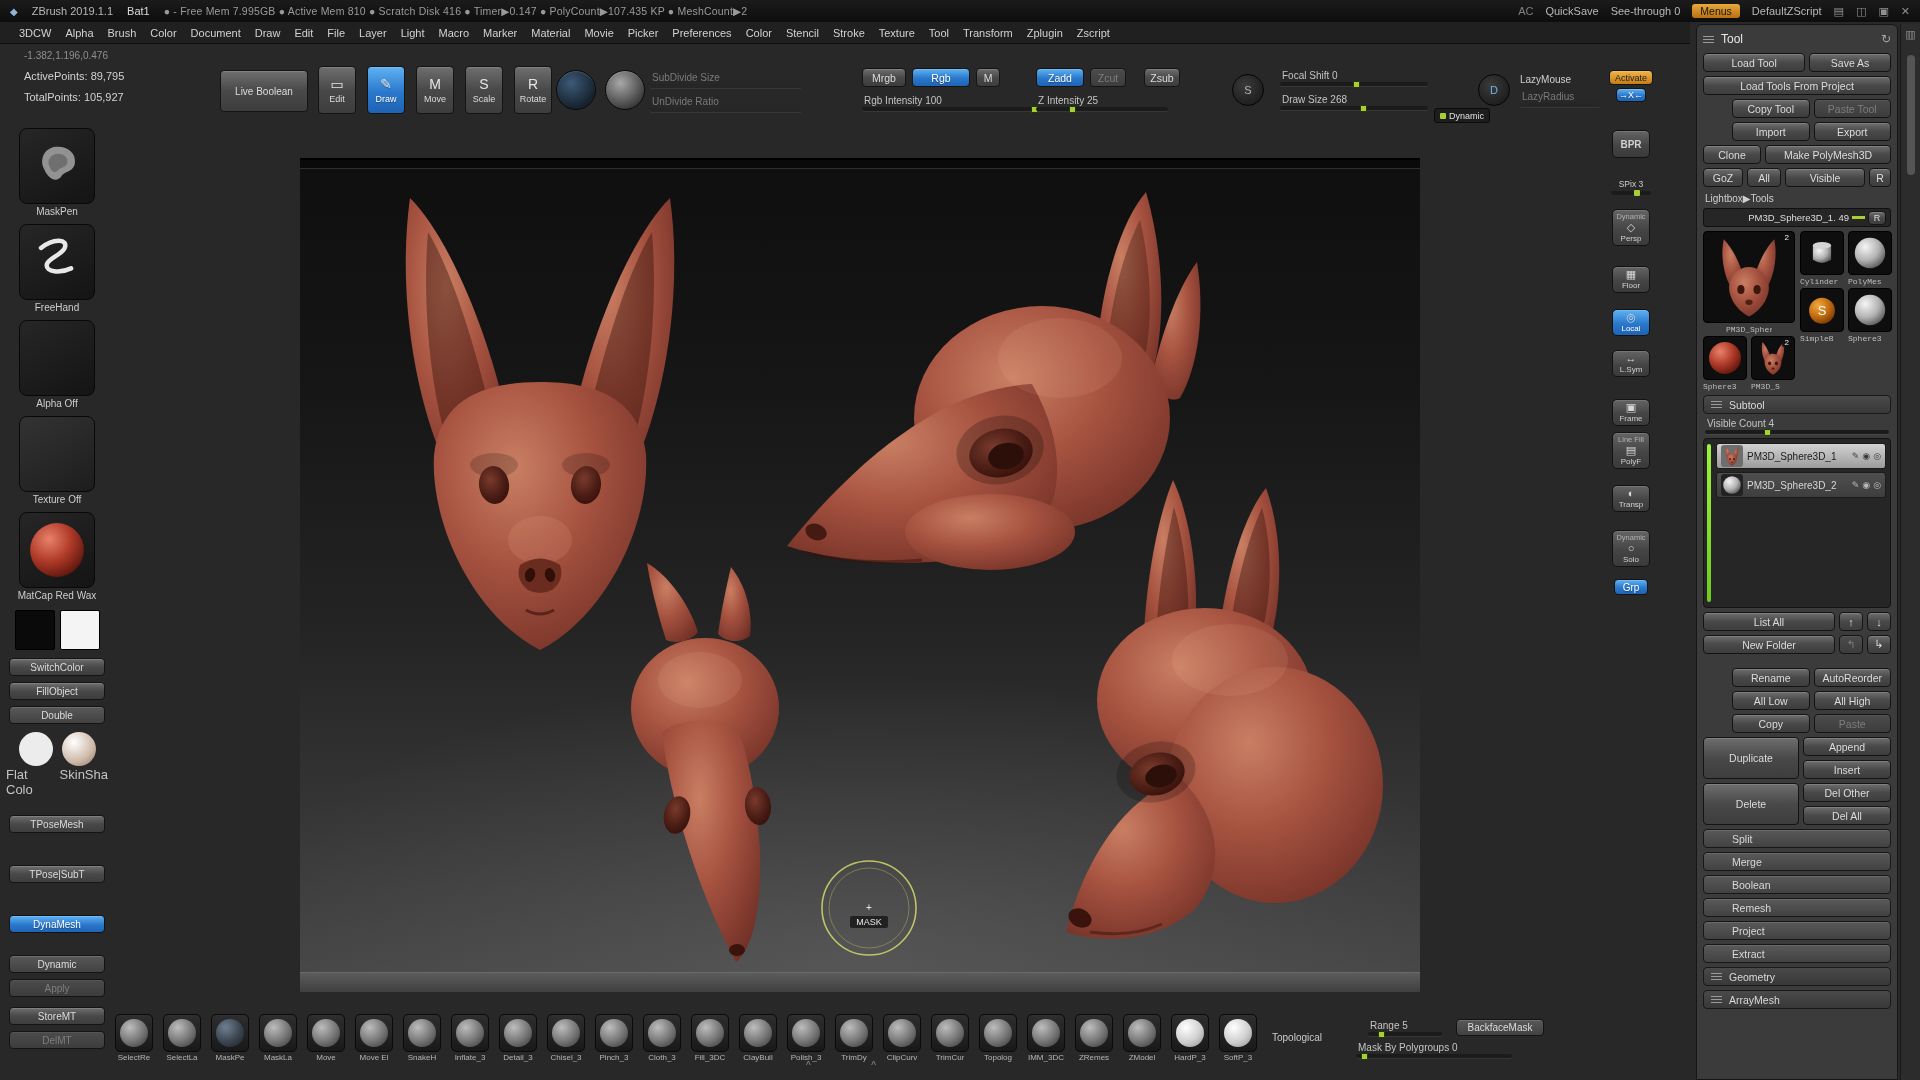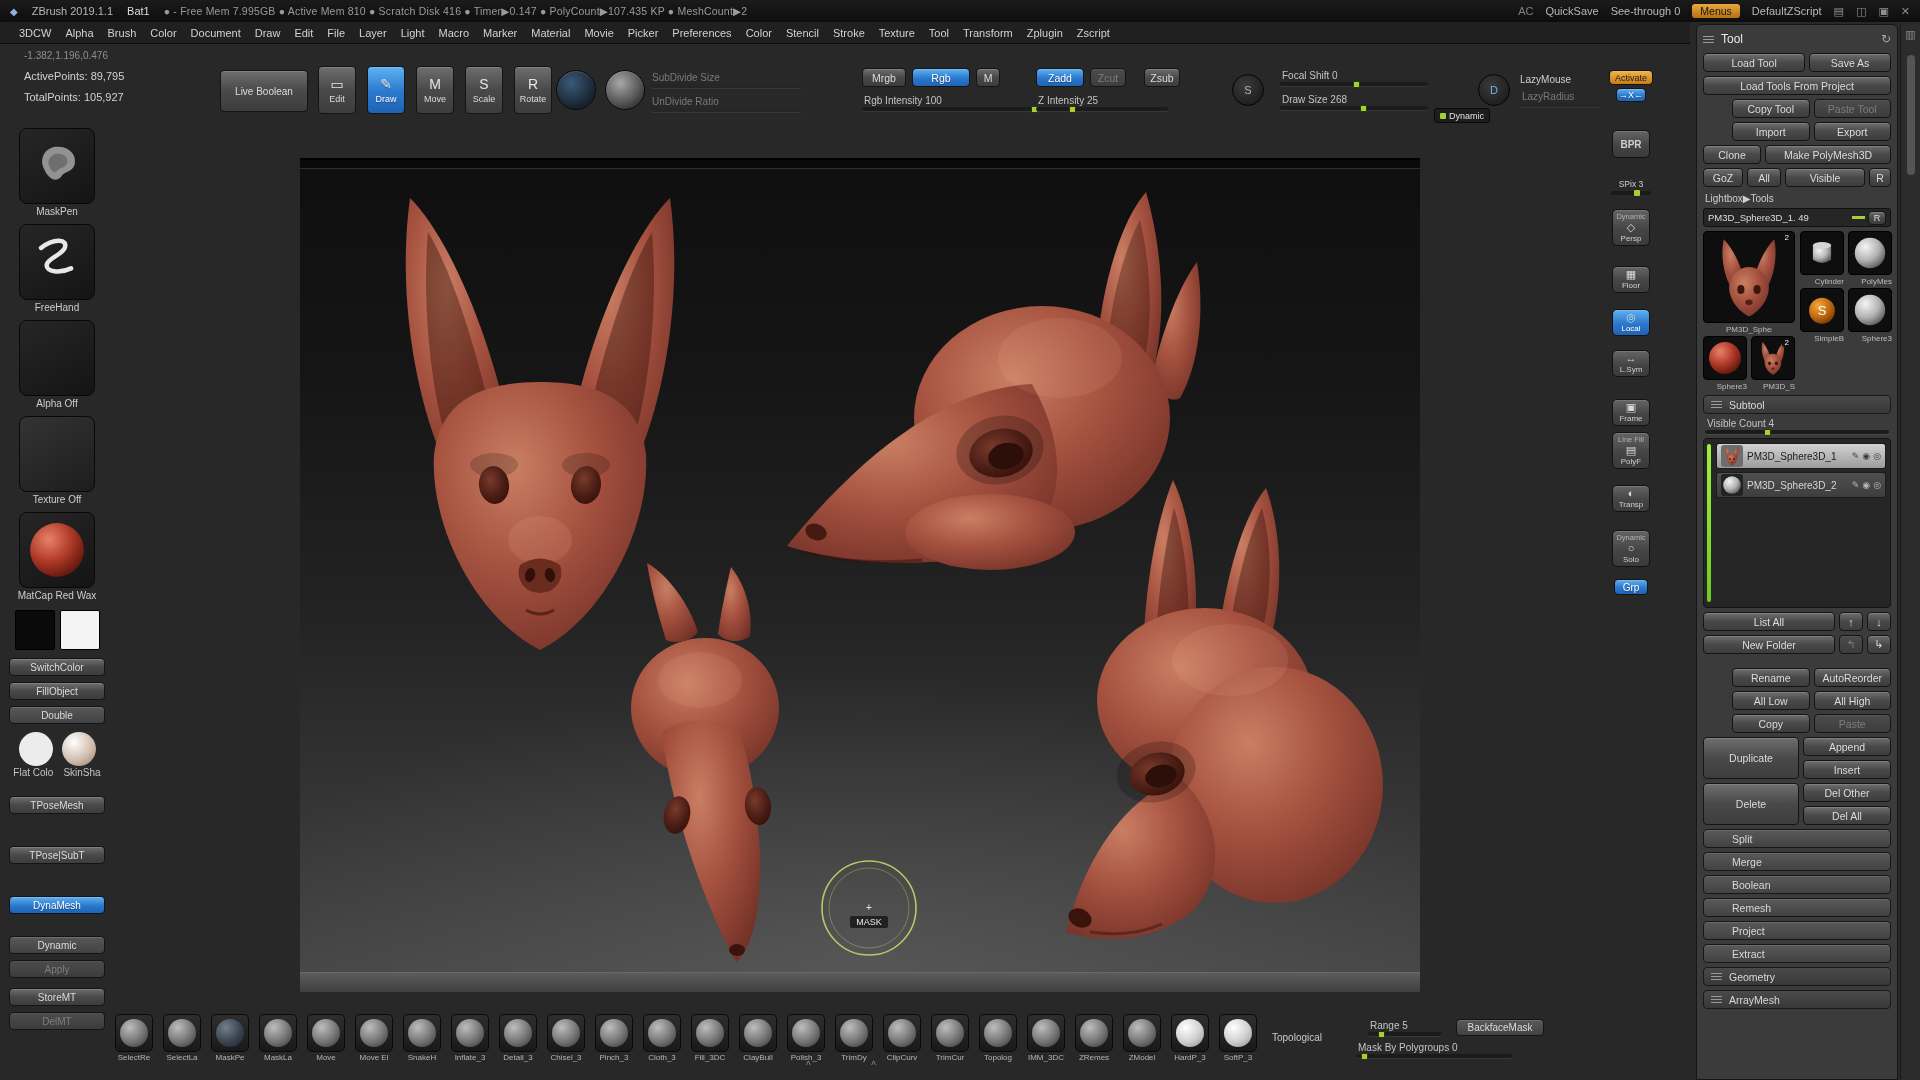--- a/index.html
+++ b/index.html
@@ -62,21 +62,21 @@
 
 .palette{position:absolute;left:6px;top:128px;width:102px;display:flex;flex-direction:column;align-items:center;}
 .pal-thumb{width:76px;height:76px;background:linear-gradient(150deg,#262626,#141414);border:1px solid #080808;border-radius:8px;display:flex;align-items:center;justify-content:center;overflow:hidden;}
 .pal-thumb svg{width:64px;height:64px;}
 .pal-label{font-size:10px;color:#cdcdcd;margin:2px 0 7px;white-space:nowrap;}
 .pal-btn{width:96px;height:18px;margin-bottom:6px;font-size:10px;}
 .swatch-row{display:flex;gap:5px;margin:2px 0 8px;}
 .swatch{width:40px;height:40px;border:1px solid #000;border-radius:2px;}
 .sphere-row{display:flex;gap:9px;margin:2px 0 1px;}
 .matsphere{width:34px;height:34px;border-radius:50%;}
-.lbl-row{display:flex;gap:10px;margin-bottom:8px;font-size:10px;color:#c4c4c4;}
+.lbl-row{display:flex;gap:10px;margin-bottom:8px;font-size:13px;color:#c4c4c4;}
 
 
 .canvas{position:absolute;left:300px;top:158px;width:1120px;height:834px;border-top:2px solid #000;
   background:radial-gradient(95% 55% at 50% 96%,rgba(130,130,130,.28),rgba(0,0,0,0) 62%),
   linear-gradient(#0f0f0f,#151515 25%,#232323 55%,#383838 82%,#474747);}
 .canvas-topstrip{position:absolute;top:0;left:0;right:0;height:9px;background:#0a0a0a;border-bottom:1px solid #2e2e2e;}
 .canvas-floor{position:absolute;left:0;right:0;bottom:0;height:20px;background:linear-gradient(#5c5c5c,#3f3f3f);border-top:1px solid #6a6a6a;}
 .canvas svg.scene{position:absolute;inset:0;}
 
 
@@ -95,33 +95,33 @@
 
 
 .tool-panel{position:absolute;left:1696px;top:24px;width:202px;bottom:0;background:#3b3b3b;border:1px solid #161616;border-radius:6px 6px 0 0;
   padding:4px 6px;display:flex;flex-direction:column;gap:4px;font-size:10.5px;}
 .tp-header{display:flex;align-items:center;gap:7px;height:20px;}
 .tp-title{font-size:12px;color:#e8e8e8;}
 .tp-refresh{margin-left:auto;color:#a8a8a8;font-size:12px;}
 .row{display:grid;gap:4px;}
 .c2{grid-template-columns:1fr 1fr;padding-left:29px;}
 .tp-lightbox{font-size:10px;color:#cfcfcf;padding:2px 2px 0;}
-.tp-current{display:flex;align-items:center;background:#262626;border:1px solid #101010;border-radius:3px;height:19px;padding:0 4px;}
+.tp-current{display:flex;align-items:center;background:#262626;border:1px solid #101010;border-radius:3px;height:19px;padding:0 4px;text-align:right;}
 .tp-current-name{font-size:9.5px;color:#dedede;flex:1;overflow:hidden;white-space:nowrap;}
 .g-bar{width:13px;height:3px;background:#a6cf33;margin:0 3px;}
 .tp-r{width:18px;height:14px;font-size:9px;}
 .tp-thumbs{display:flex;gap:5px;}
 .tcol{display:flex;flex-direction:column;gap:2px;align-items:center;}
 .trow{display:flex;gap:4px;}
 .tbig{width:92px;height:92px;background:#0e0e0e;border:1px solid #000;border-radius:4px;position:relative;}
 .tbig svg{width:100%;height:100%;}
 .tsmall{width:44px;height:44px;background:#0e0e0e;border:1px solid #000;border-radius:4px;position:relative;display:flex;align-items:center;justify-content:center;}
 .tsmall svg{width:38px;height:38px;}
 .badge{position:absolute;top:1px;right:2px;background:rgba(15,15,15,.9);color:#ececec;font-size:8px;padding:0 3px;border-radius:2px;}
-.tlabel{font-size:8px;color:#bdbdbd;max-width:46px;overflow:hidden;white-space:nowrap;text-align:right;}
+.tlabel{font-size:8px;color:#bdbdbd;max-width:46px;overflow:hidden;white-space:nowrap;text-align:left;font-family:Liberation Mono, monospace;}
 .tp-section{display:flex;align-items:center;gap:7px;height:19px;background:linear-gradient(#4a4a4a,#383838);border:1px solid #191919;border-radius:4px;padding:0 7px;font-size:10.5px;color:#dadada;}
 .vc{margin:0 2px;}
 .st-list{position:relative;height:170px;background:#262626;border:1px solid #131313;border-radius:4px;padding:4px 4px 4px 12px;display:flex;flex-direction:column;gap:3px;overflow:hidden;}
 .st-scroll{position:absolute;left:3px;top:5px;bottom:5px;width:4px;background:linear-gradient(#9ef23c,#6fca1e);border-radius:2px;}
 .st-item{height:26px;border-radius:3px;display:flex;align-items:center;gap:4px;padding:0 4px;background:linear-gradient(#4f4f4f,#3e3e3e);color:#d6d6d6;font-size:10px;border:1px solid #1c1c1c;}
 .st-item.sel{background:linear-gradient(#d2d2d2,#9c9c9c);color:#1b1b1b;}
 .st-thumb{width:22px;height:22px;background:#222;border-radius:3px;overflow:hidden;flex:0 0 auto;}
 .st-item.sel .st-thumb{background:#6e6e6e;}
 .st-thumb svg{width:22px;height:22px;}
 .st-icons{margin-left:auto;display:flex;gap:3px;font-size:9px;opacity:.8;}

